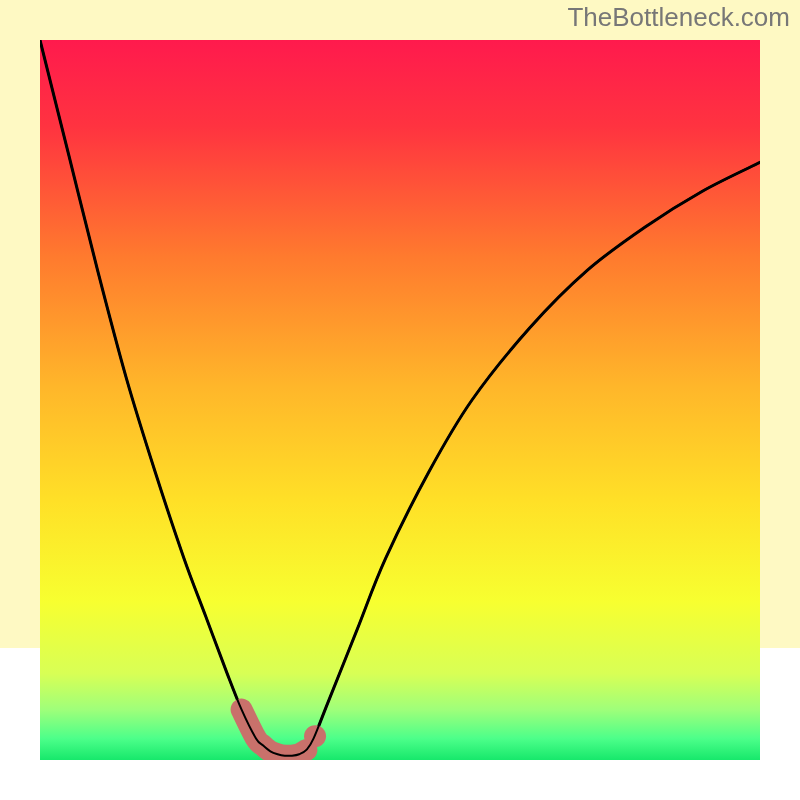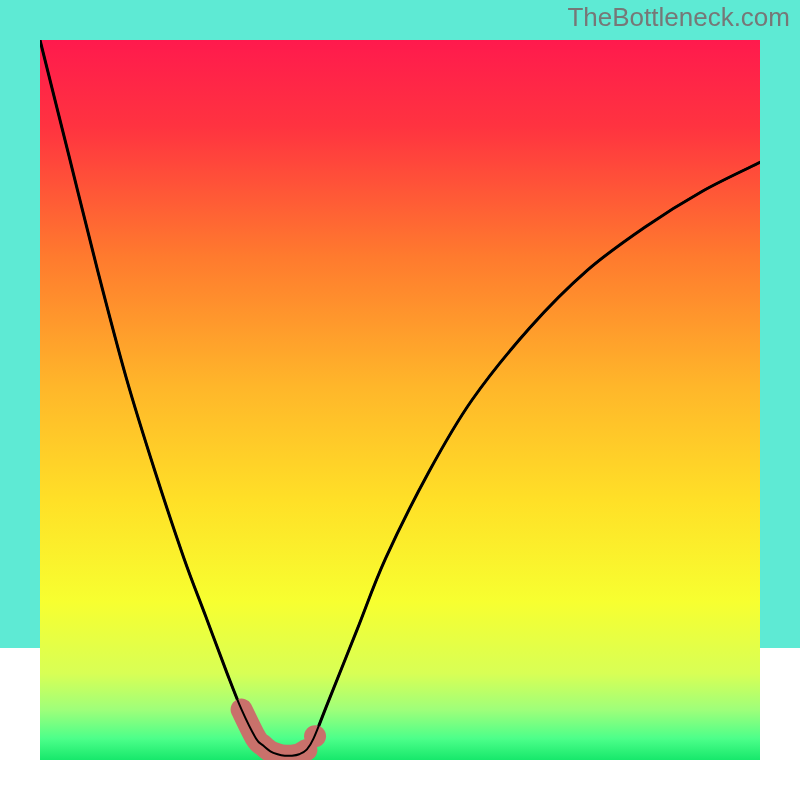--- a/index.html
+++ b/index.html
@@ -7,21 +7,21 @@
     padding: 0;
     background: #fff;
     width: 800px;
     height: 800px;
     overflow: hidden;
     font-family: Arial, Helvetica, sans-serif;
   }
   .outer {
     width: 800px;
     height: 648px;
-    background: #5eead4;
+    background: #fef9c3;
     position: relative;
   }
   .watermark {
     position: absolute;
     top: 2px;
     right: 10px;
     color: #777;
     font-size: 26px;
     font-weight: 500;
     font-family: Arial, sans-serif;

